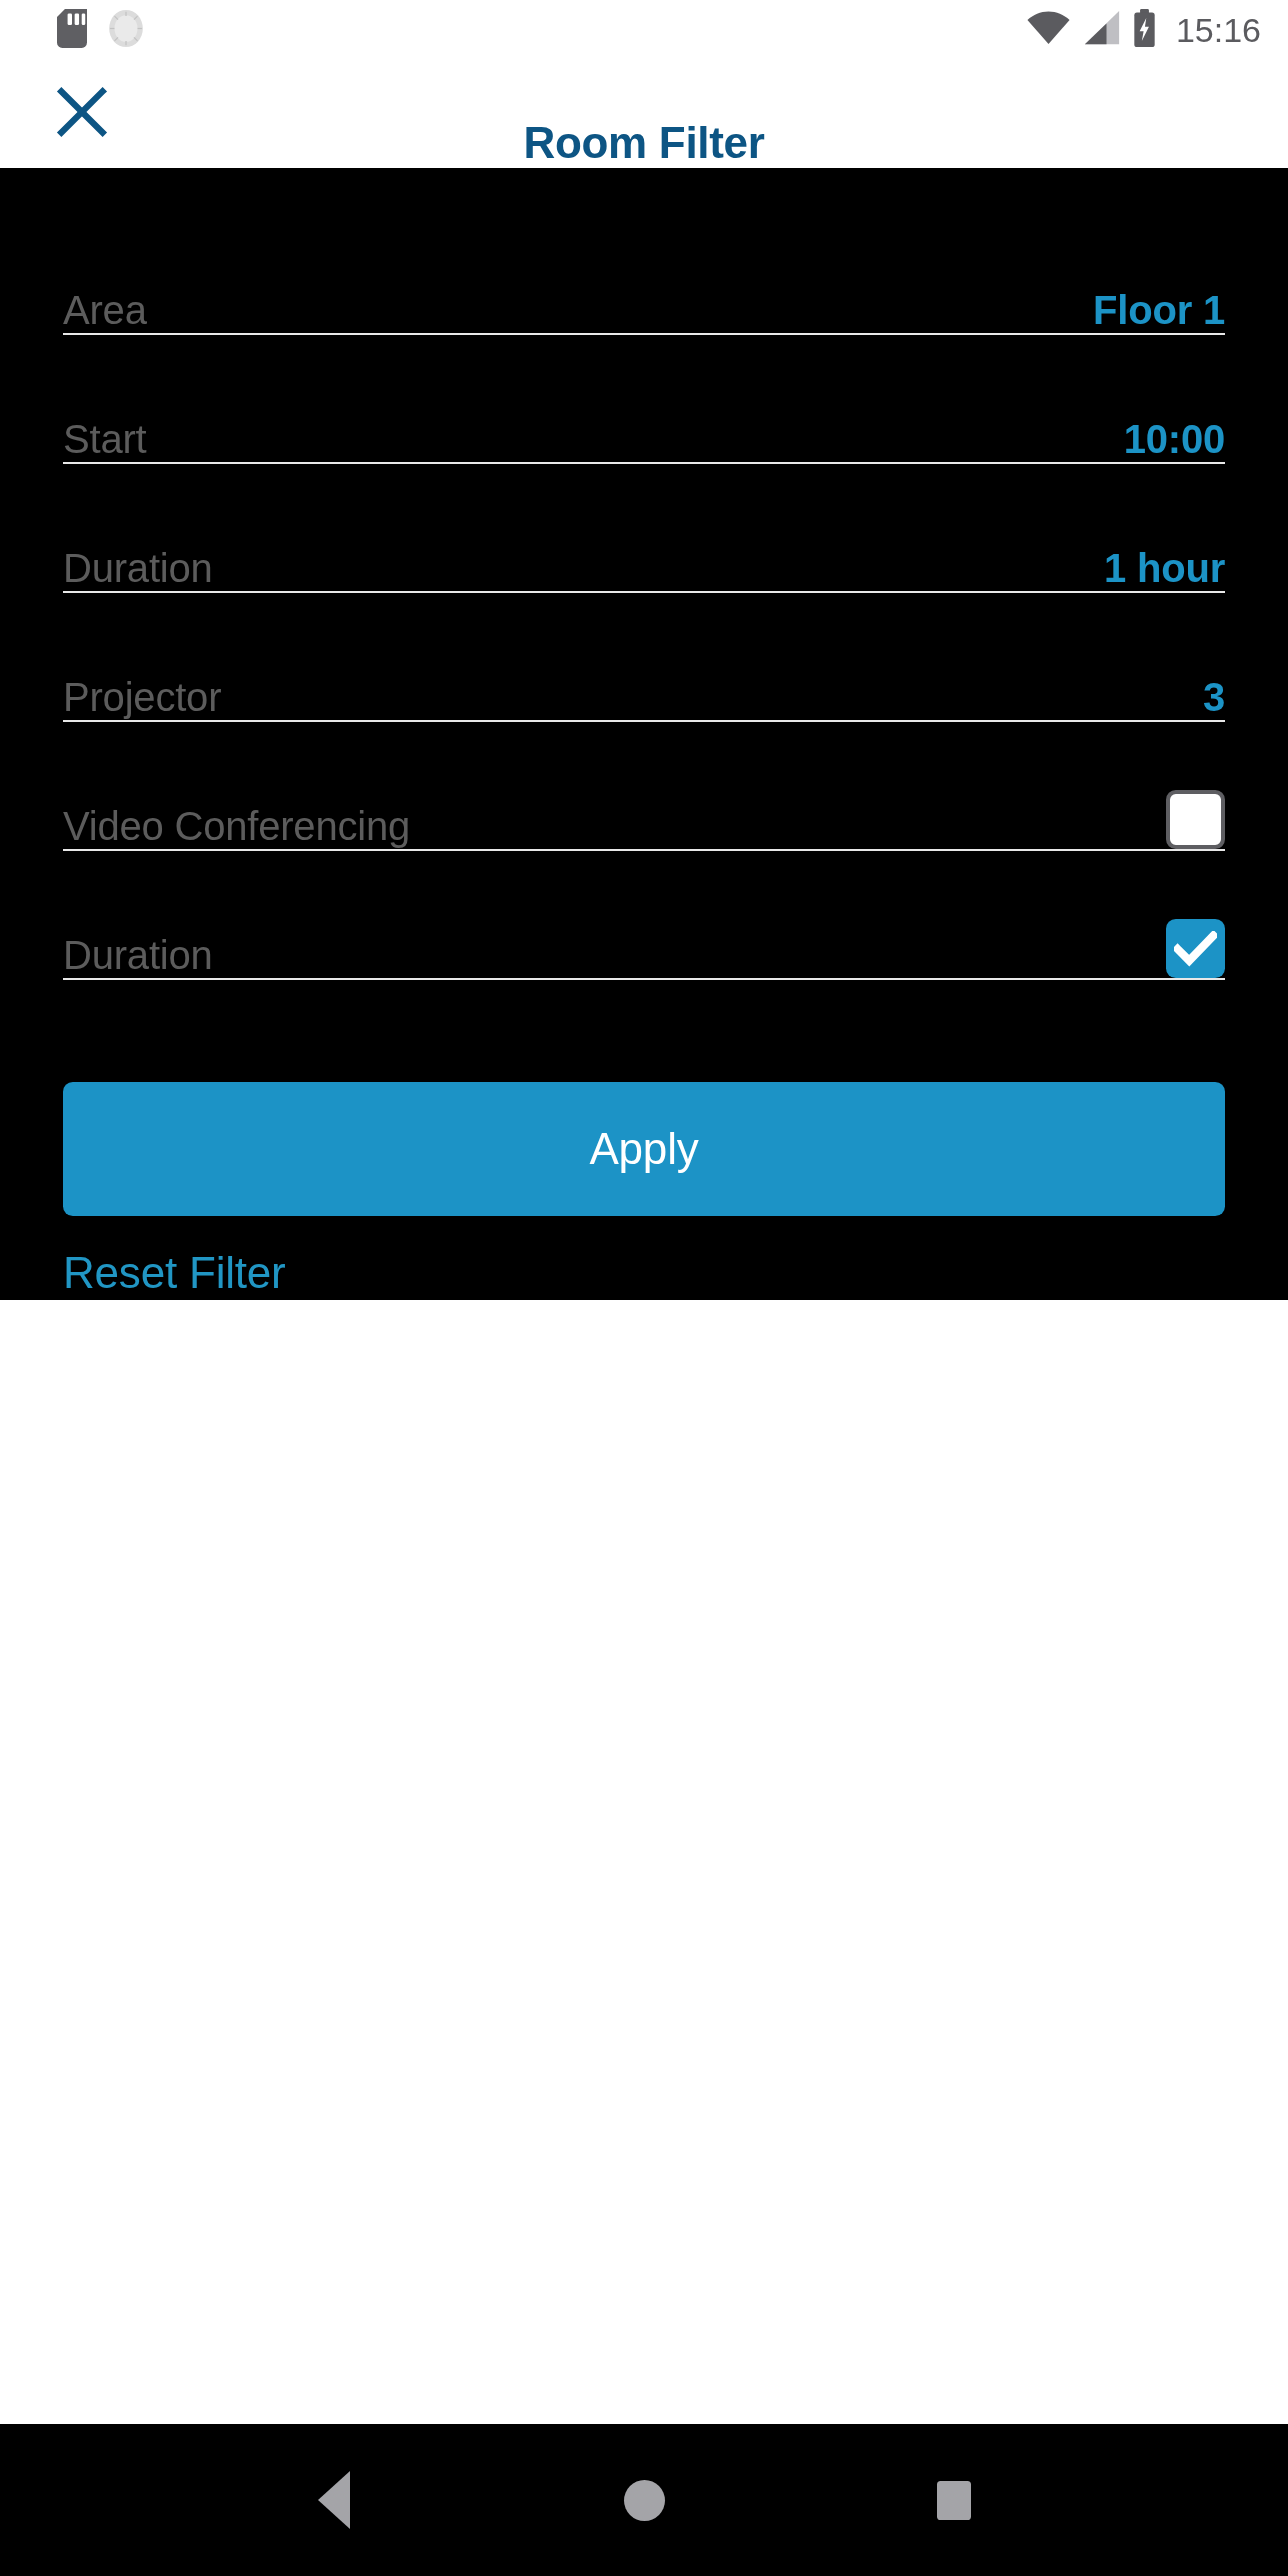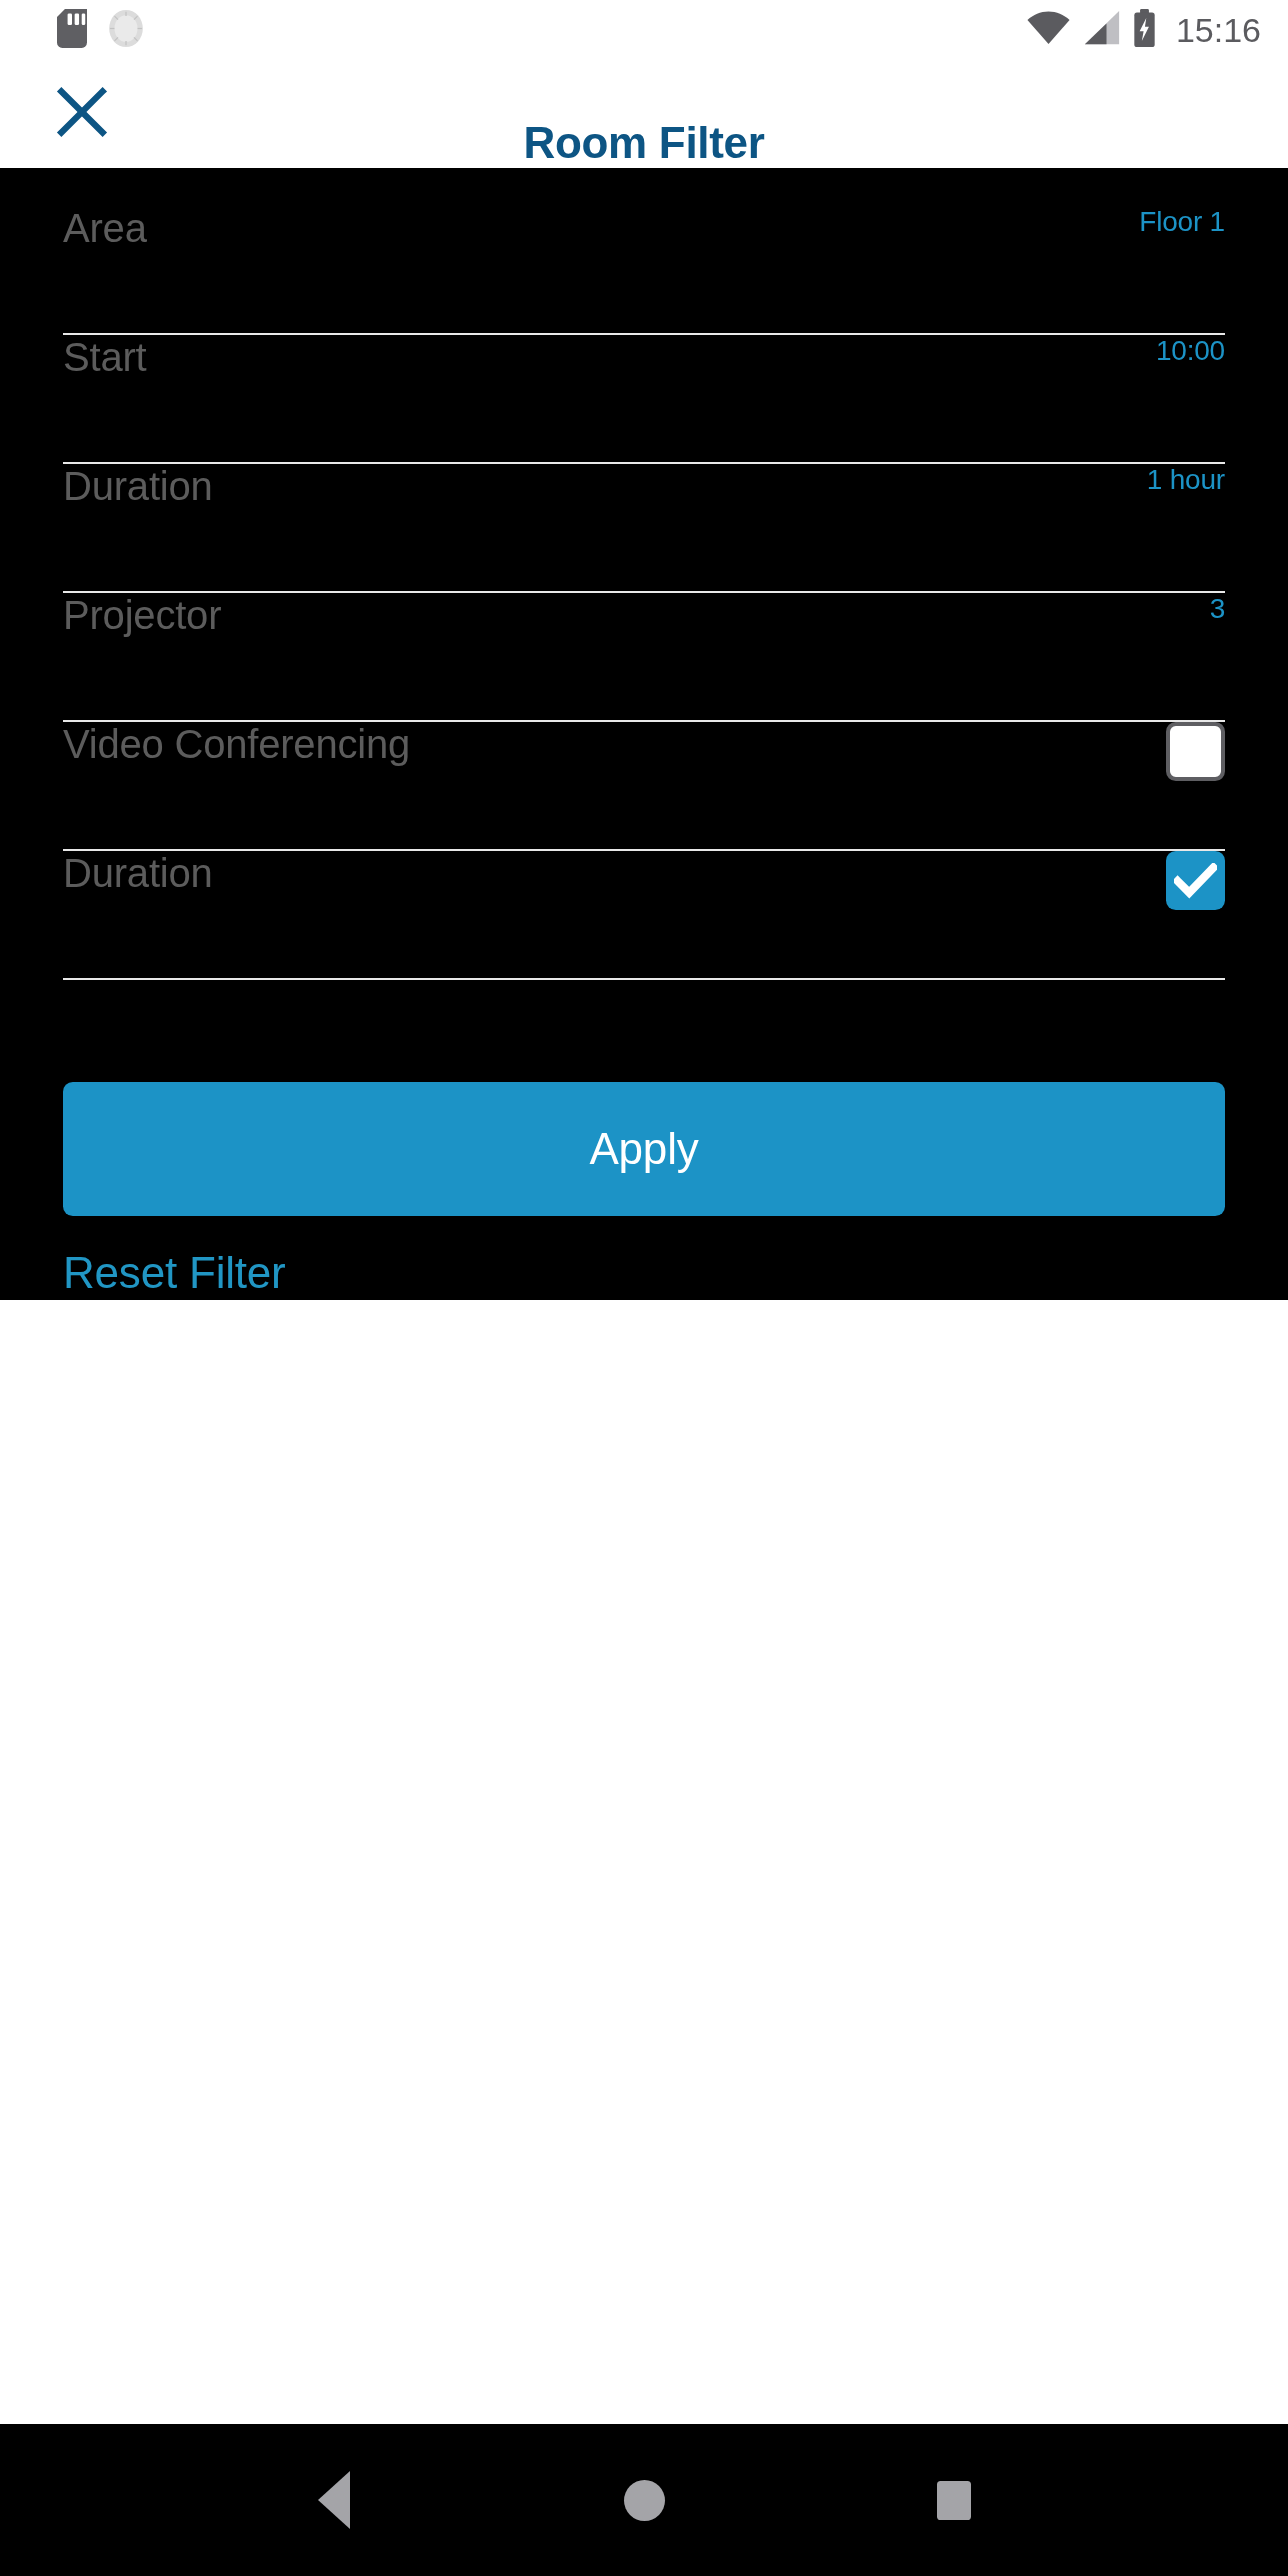--- a/index.html
+++ b/index.html
@@ -83,34 +83,34 @@
   }
 
   
   .filter-list {
     padding: 0 63px;
     margin-top: 38px;
   }
   .row {
     height: 129px;
     display: flex;
-    align-items: flex-start;
+    align-items: flex-end;
     justify-content: space-between;
     border-bottom: 2.7px solid #e8e8e8;
     cursor: pointer;
   }
   .row-label {
     font-size: 40px;
     color: #5c5c5c;
     font-weight: normal;
     letter-spacing: -0.2px;
   }
   .row-value {
-    font-size: 28px;
-    font-weight: normal;
+    font-size: 40px;
+    font-weight: bold;
     color: #1c93c6;
     letter-spacing: -0.2px;
   }
 
   
   .checkbox {
     width: 59px;
     height: 59px;
     border-radius: 9.8px;
     cursor: pointer;

